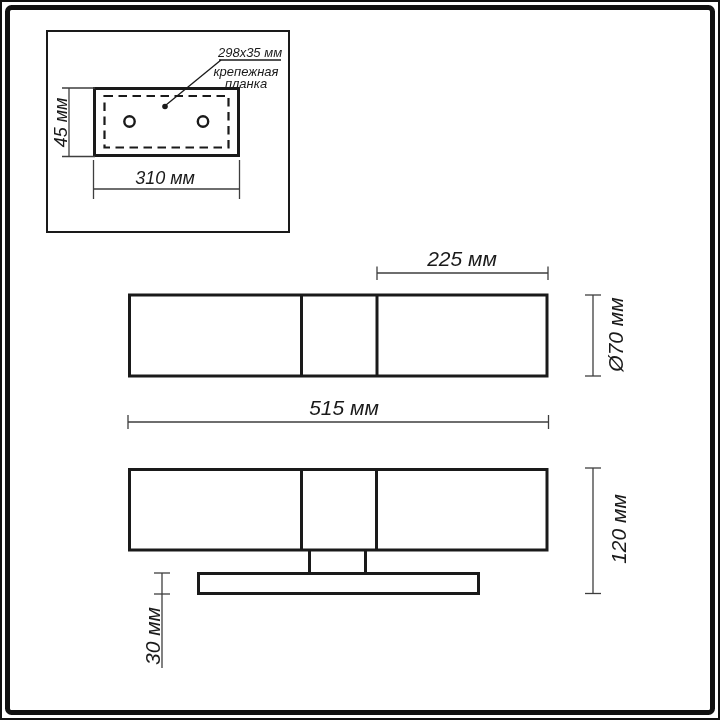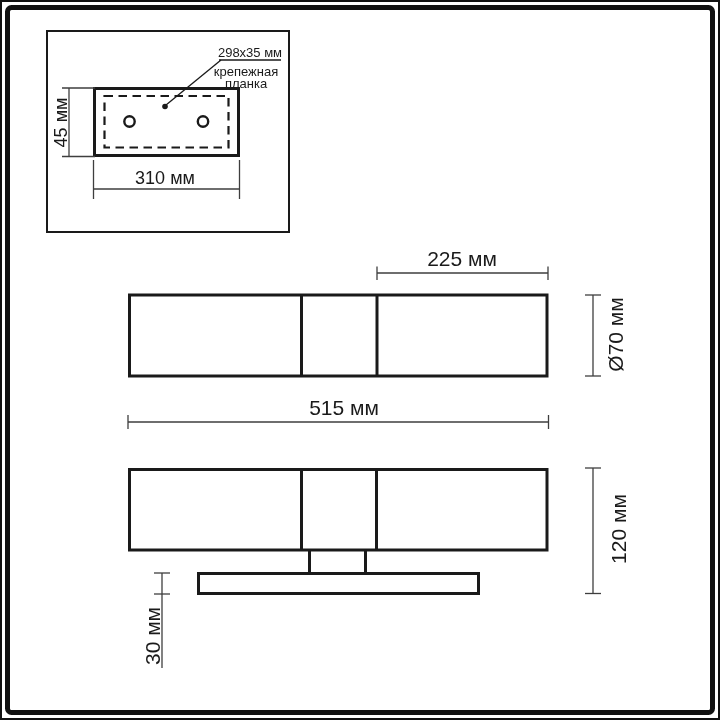--- a/index.html
+++ b/index.html
@@ -8,20 +8,21 @@
     background: #ffffff;
     width: 720px;
     height: 720px;
     overflow: hidden;
   }
   .stage {
     position: relative;
     width: 720px;
     height: 640px;
     background: #ffffff;
+    font-style: italic;
   }
   svg text {
     font-family: "Liberation Sans", sans-serif;
     fill: #1a1a1a;
   }
   .obj {
     fill: none;
     stroke: #1a1a1a;
     stroke-width: 3;
   }

